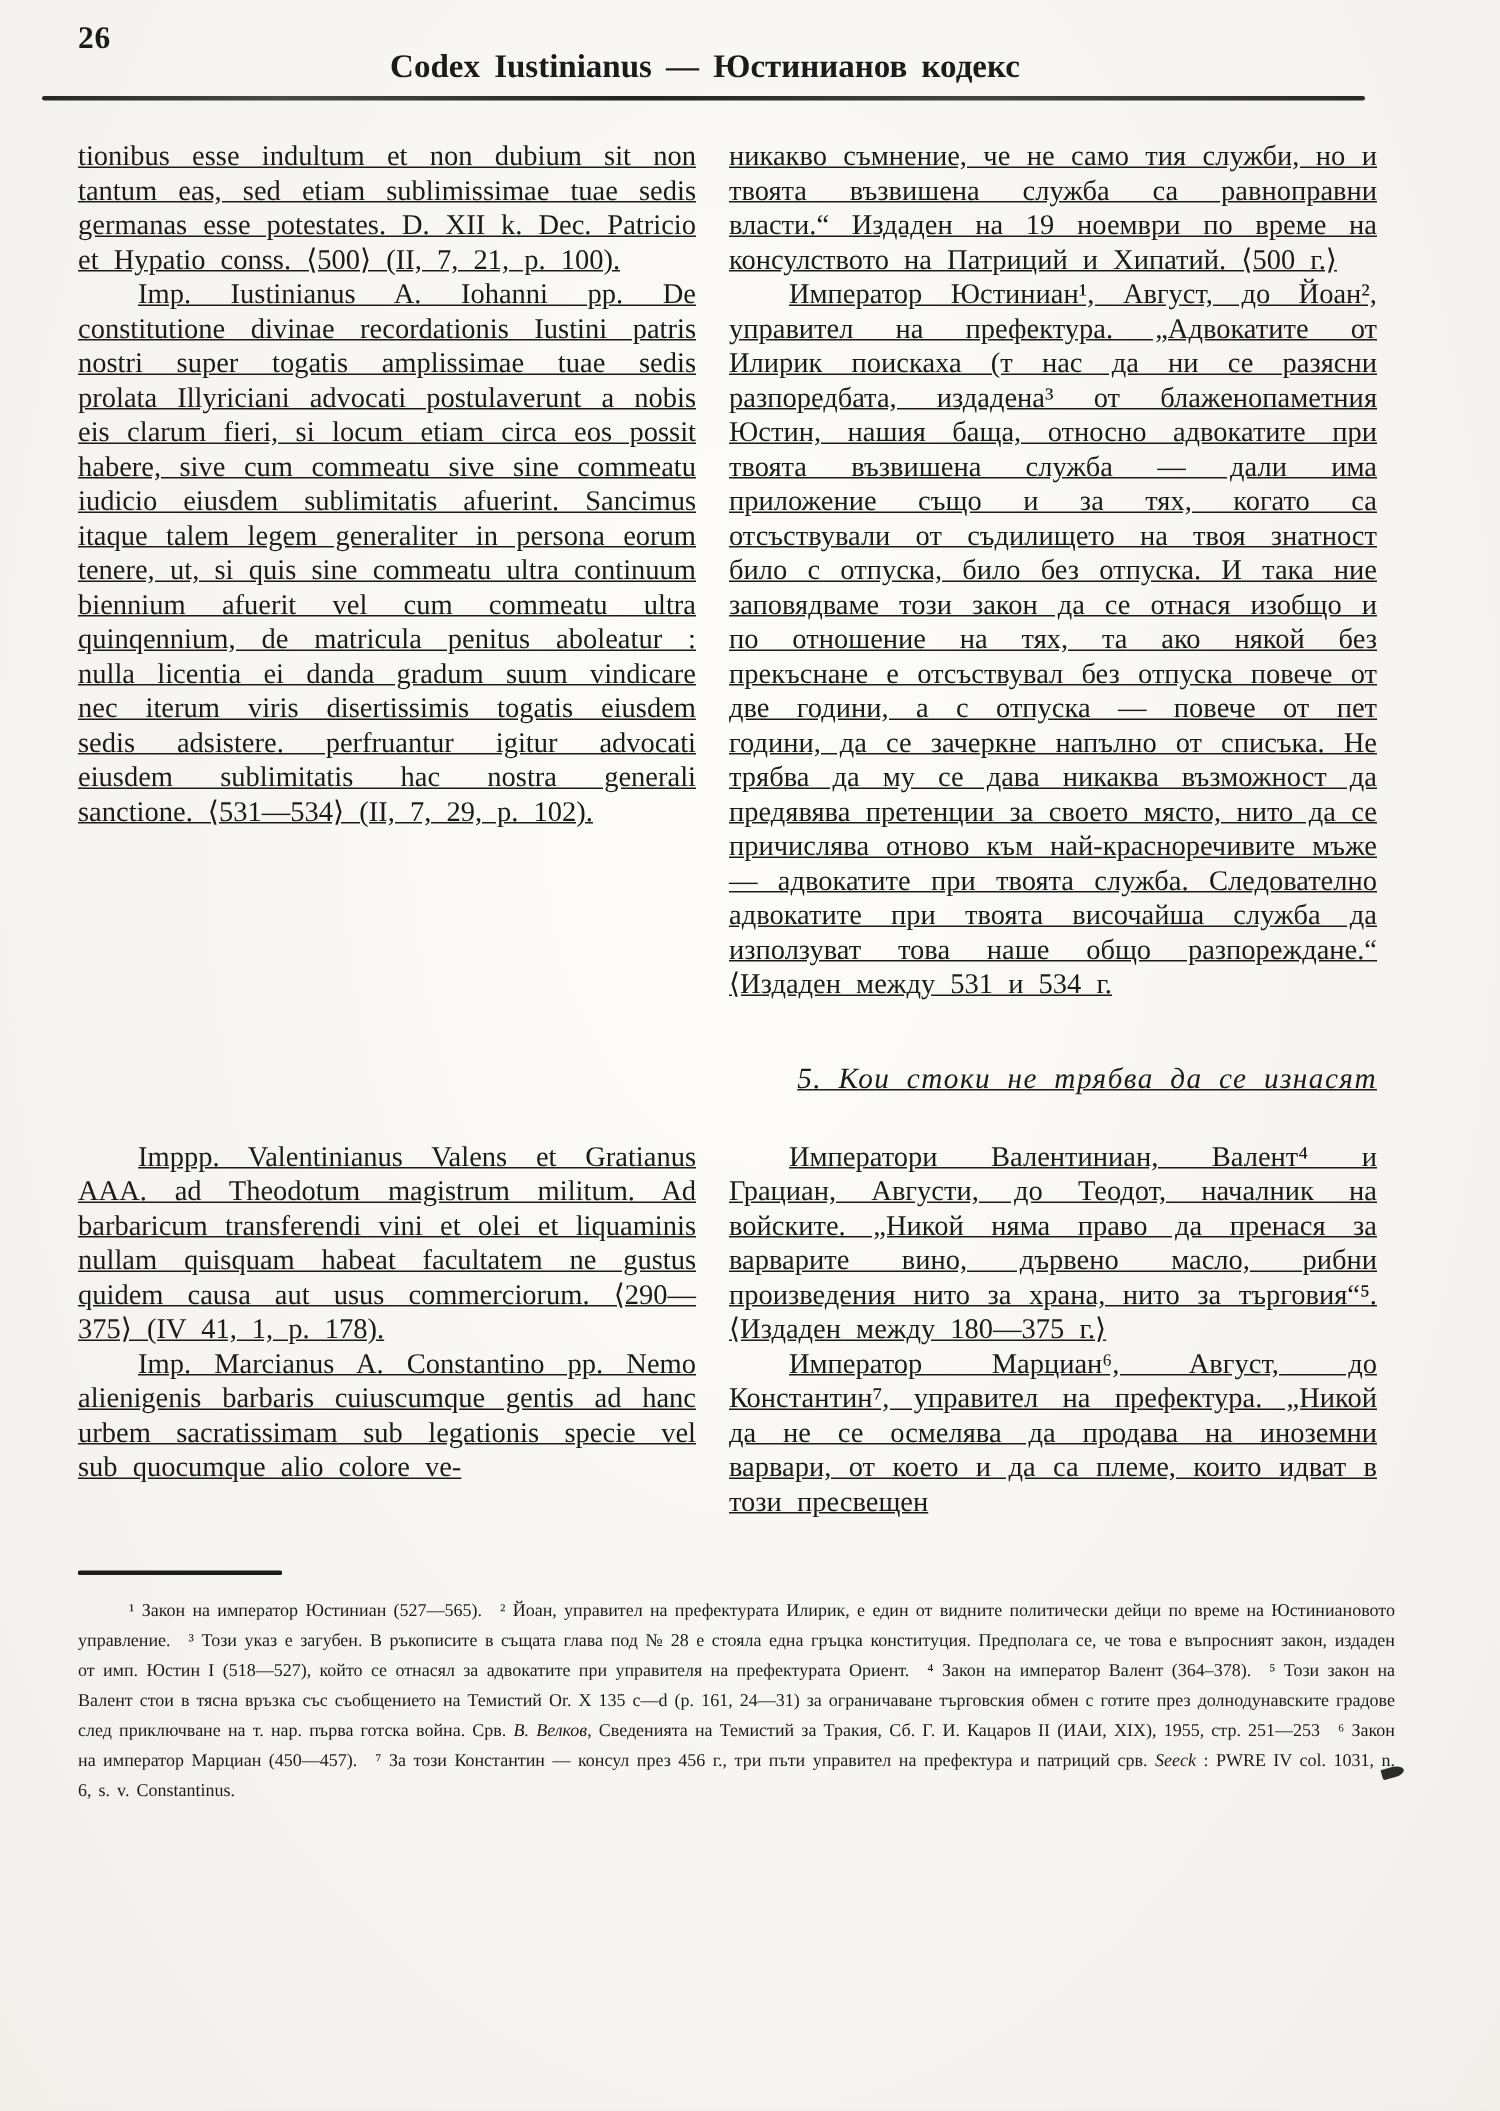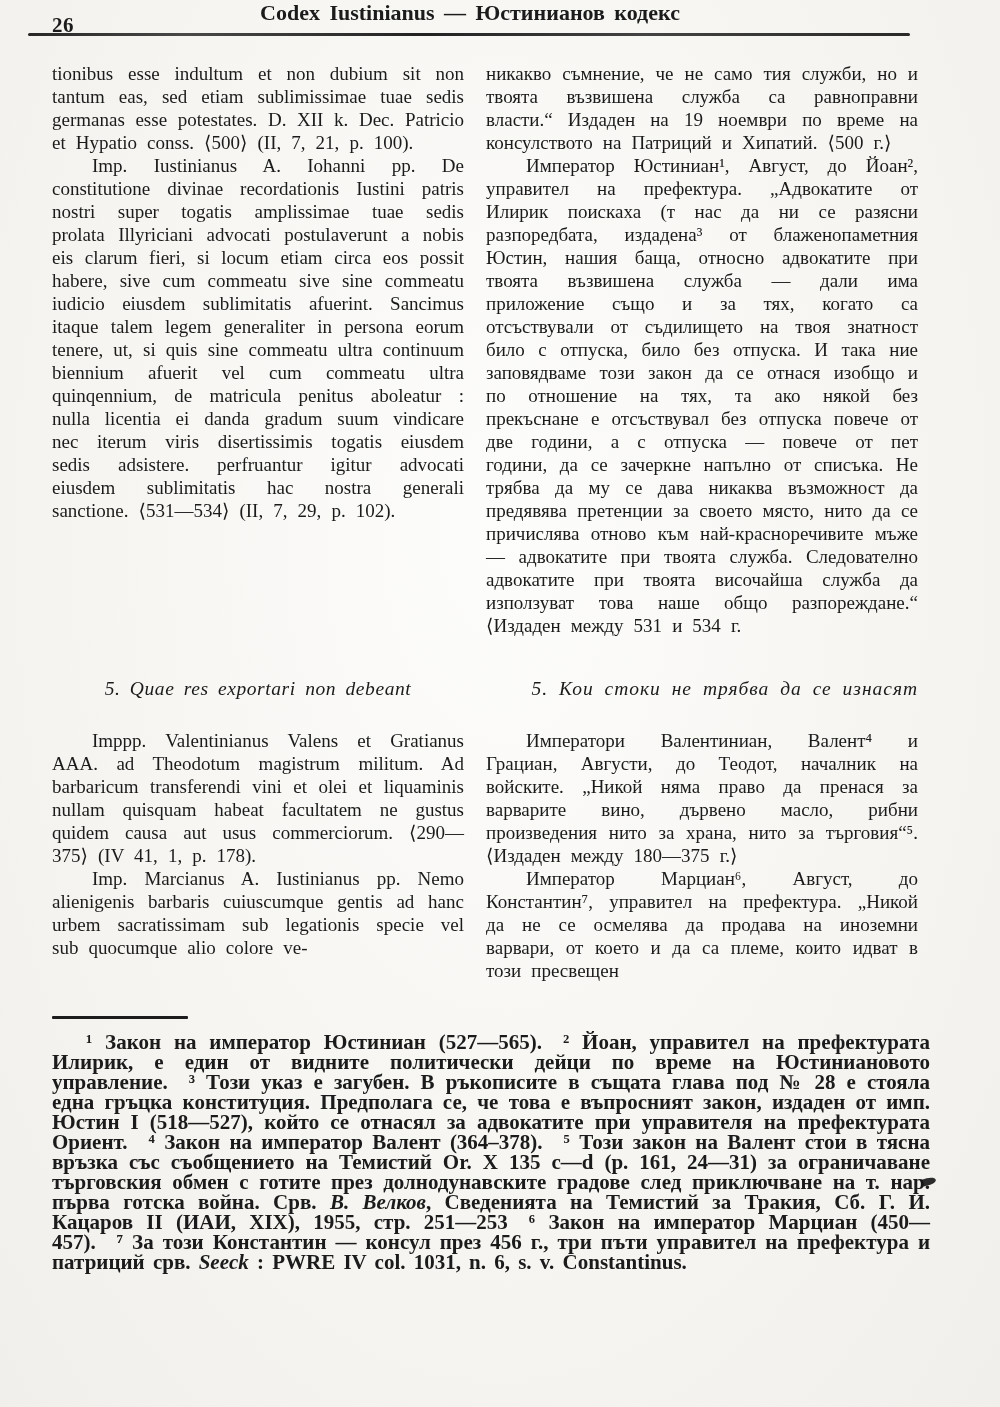--- a/index.html
+++ b/index.html
@@ -7,51 +7,52 @@
     position:relative;
     width:1000px;height:1407px;
     margin:0 auto;
     background:#fbfaf6;
     background-image:radial-gradient(ellipse at 50% 38%, rgba(255,255,255,.55), rgba(40,35,25,.05));
     overflow:hidden;
     color:#1b1b1b;
     font-family:"Liberation Serif","DejaVu Serif",serif;
   }
   
-  .header{position:relative;padding-top:0;height:36px;}
+  .header{position:relative;padding-top:31px;height:36px;}
   .page-num{position:absolute;left:52px;top:13px;font-size:21px;font-weight:bold;letter-spacing:.5px;}
   .head-title{width:880px;margin-left:30px;text-align:center;font-size:22px;font-weight:bold;word-spacing:.18em;}
   .head-rule{margin:7px 0 0 28px;width:882px;height:3px;
     background:linear-gradient(90deg,#161616 0%,#3a3a3a 18%,#101010 45%,#343434 70%,#181818 100%);
     border-radius:2px;opacity:.92;}
   
   .cols{
     display:grid;
     grid-template-columns:412px 432px;
     column-gap:22px;
     margin:26px 0 0 52px;
+    text-decoration:underline;
   }
   .tl{grid-column:1;grid-row:1}.tr{grid-column:2;grid-row:1}
   .hl{grid-column:1;grid-row:2}.hr{grid-column:2;grid-row:2}
   .bl{grid-column:1;grid-row:3}.br{grid-column:2;grid-row:3}
   .col{font-size:19px;line-height:23px;word-spacing:.28em;}
   .para{margin:0;text-align:justify;}
   .para.indent{text-indent:40px;}
   .sec-heading{
     font-style:italic;font-size:19.5px;line-height:24px;
     margin:40px 0 28px 0;letter-spacing:.03em;word-spacing:.2em;text-align:right;
   }
   .sec-heading.center{text-align:center;}
   .sec-heading.fill{letter-spacing:.05em;word-spacing:.26em;}
   
   .footnotes{margin:34px 48px 0 52px;width:878px;}
   .fn-rule{width:136px;height:3px;background:#1c1c1c;margin-bottom:13px;border-radius:1px;}
   .fn-text{
-    margin:0;font-size:21px;line-height:20px;
-    text-align:justify;text-indent:34px;word-spacing:.14em;font-weight:bold;
+    margin:0;font-size:12px;line-height:20px;
+    text-align:justify;text-indent:34px;word-spacing:.14em;
   }
   .italic{font-style:italic;}
   
   .ink-mark{
     position:absolute;left:921px;top:1178px;width:15px;height:7px;
     background:#161616;border-radius:1px 75% 60% 2px;
     transform:rotate(-16deg);opacity:.9;
   }
 </style>
 </head>
@@ -68,26 +69,25 @@
   <div class="cols">
     <div class="col tl">
         <p class="para">tionibus esse indultum et non dubium sit non tantum eas, sed etiam sublimissimae tuae sedis germanas esse potestates. D. XII k. Dec. Patricio et Hypatio conss. ⟨500⟩ (II, 7, 21, p. 100).</p>
         <p class="para indent">Imp. Iustinianus A. Iohanni pp. De constitutione divinae recordationis Iustini patris nostri super togatis amplissimae tuae sedis prolata Illyriciani advocati postulaverunt a nobis eis clarum fieri, si locum etiam circa eos possit habere, sive cum commeatu sive sine commeatu iudicio eiusdem sublimitatis afuerint. Sancimus itaque talem legem generaliter in persona eorum tenere, ut, si quis sine commeatu ultra continuum biennium afuerit vel cum commeatu ultra quinqennium, de matricula penitus aboleatur : nulla licentia ei danda gradum suum vindicare nec iterum viris disertissimis togatis eiusdem sedis adsistere. perfruantur igitur advocati eiusdem sublimitatis hac nostra generali sanctione. ⟨531—534⟩ (II, 7, 29, p. 102).</p>
       </div>
     <div class="col tr">
         <p class="para">никакво съмнение, че не само тия служби, но и твоята възвишена служба са равноправни власти.“ Издаден на 19 ноември по време на консулството на Патриций и Хипатий. ⟨500 г.⟩</p>
         <p class="para indent">Император Юстиниан¹, Август, до Йоан², управител на префектура. „Адвокатите от Илирик поискаха (т нас да ни се разясни разпоредбата, издадена³ от блаженопаметния Юстин, нашия баща, относно адвокатите при твоята възвишена служба — дали има приложение също и за тях, когато са отсъствували от съдилището на твоя знатност било с отпуска, било без отпуска. И така ние заповядваме този закон да се отнася изобщо и по отношение на тях, та ако някой без прекъснане е отсъствувал без отпуска повече от две години, а с отпуска — повече от пет години, да се зачеркне напълно от списъка. Не трябва да му се дава никаква възможност да предявява претенции за своето място, нито да се причислява отново към най-красноречивите мъже — адвокатите при твоята служба. Следователно адвокатите при твоята височайша служба да използуват това наше общо разпореждане.“ ⟨Издаден между 531 и 534 г.</p>
       </div>
 
-    <div class="sec-heading center hl">5. Quae res exportari non debeant</div>
     <div class="sec-heading fill hr">5. Кои стоки не трябва да се изнасят</div>
 
     <div class="col bl">
         <p class="para indent">Imppp. Valentinianus Valens et Gratianus AAA. ad Theodotum magistrum militum. Ad barbaricum transferendi vini et olei et liquaminis nullam quisquam habeat facultatem ne gustus quidem causa aut usus commerciorum. ⟨290—375⟩ (IV 41, 1, p. 178).</p>
-        <p class="para indent">Imp. Marcianus A. Iustinianus pp. Nemo alienigenis barbaris cuiuscumque gentis ad hanc urbem sacratissimam sub legationis specie vel sub quocumque alio colore ve-</p>
+        <p class="para indent">Imp. Marcianus A. Constantino pp. Nemo alienigenis barbaris cuiuscumque gentis ad hanc urbem sacratissimam sub legationis specie vel sub quocumque alio colore ve-</p>
       </div>
     <div class="col br">
         <p class="para indent">Императори Валентиниан, Валент⁴ и Грациан, Августи, до Теодот, началник на войските. „Никой няма право да пренася за варварите вино, дървено масло, рибни произведения нито за храна, нито за търговия“⁵. ⟨Издаден между 180—375 г.⟩</p>
         <p class="para indent">Император Марциан⁶, Август, до Константин⁷, управител на префектура. „Никой да не се осмелява да продава на иноземни варвари, от което и да са племе, които идват в този пресвещен</p>
       </div>
   </div>
 
   <div class="footnotes">
     <div class="fn-rule"></div>
     <p class="fn-text"><span>¹ Закон на император Юстиниан (527—565).  ² Йоан, управител на префектурата Илирик, е един от видните политически дейци по време на Юстиниановото управление.  ³ Този указ е загубен. В ръкописите в същата глава под № 28 е стояла една гръцка конституция. Предполага се, че това е въпросният закон, издаден от имп. Юстин I (518—527), който се отнасял за адвокатите при управителя на префектурата Ориент.  ⁴ Закон на император Валент (364–378).  ⁵ Този закон на Валент стои в тясна връзка със съобщението на Темистий Or. X 135 c—d (p. 161, 24—31) за ограничаване търговския обмен с готите през долнодунавските градове след приключване на т. нар. първа готска война. Срв. </span><span class="italic">В. Велков</span><span>, Сведенията на Темистий за Тракия, Сб. Г. И. Кацаров II (ИАИ, XIX), 1955, стр. 251—253  ⁶ Закон на император Марциан (450—457).  ⁷ За този Константин — консул през 456 г., три пъти управител на префектура и патриций срв. </span><span class="italic">Seeck</span><span> :  PWRE IV col. 1031, n. 6, s. v. Constantinus.</span></p>

